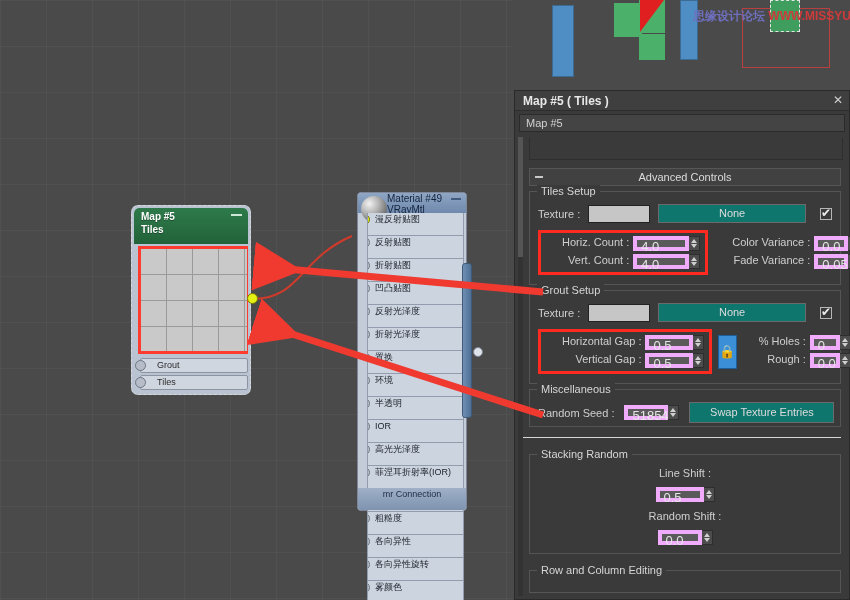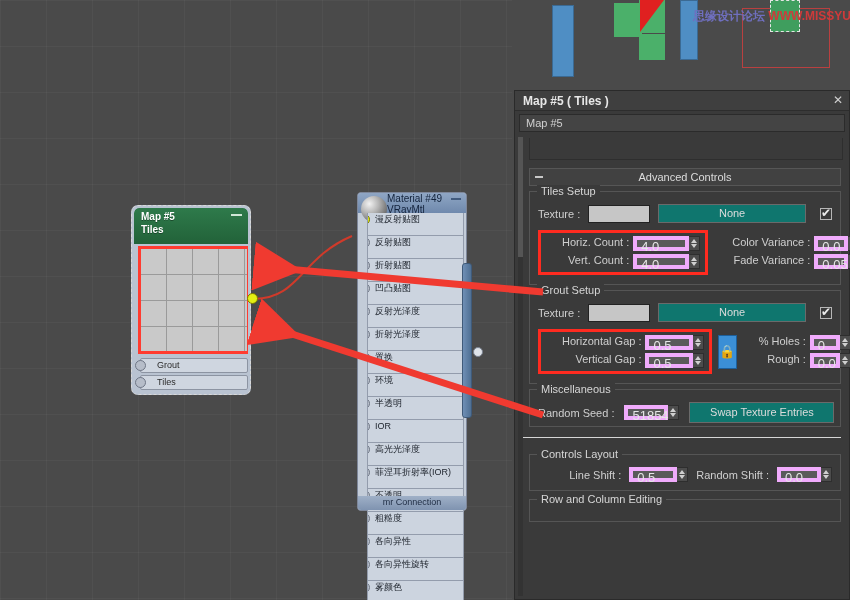--- a/index.html
+++ b/index.html
@@ -72,21 +72,21 @@
     border-radius:50%;
     background:radial-gradient(circle at 32% 30%, #f2f2f2 0%, #b9b9b9 35%, #6e6e6e 75%, #3d3d3d 100%); }
   #mat-minus{ position:absolute; right:5px; top:5px; width:10px; height:2px; background:#415a7d; }
   .mat-slot { position:relative; height:23px; margin:0 2px 0 9px;
     background:#ccd4df; border:1px solid #939cac; border-top:none;
     font-size:9px; color:#20262f; padding-left:7px; line-height:13px;
     white-space:nowrap; overflow:hidden; }
   .mat-slot .sdot { position:absolute; left:-9px; top:1px; width:11px; height:11px;
     border-radius:50%; background:#b9c0cb; border:1px solid #6f7786; }
   .mat-slot.active .sdot { background:#e4ef12; border-color:#7a7a00; }
-  #mat-foot { position:absolute; bottom:0; left:0; right:0; height:14px;
+  #mat-foot { position:absolute; bottom:0; left:0; right:0; height:22px;
     background:linear-gradient(to bottom,#9fb0c7,#7f93b0); color:#1d2b42;
     font-size:9px; text-align:center; line-height:13px; border-radius:0 0 3px 3px;}
   #mat-right-bar { position:absolute; left:462px; top:263px; width:10px; height:155px;
     background:linear-gradient(to right,#6f8fb5,#4f7094); border:1px solid #3f5a79;
     border-radius:3px; }
   #mat-right-dot { position:absolute; left:473px; top:347px; width:10px; height:10px;
     border-radius:50%; background:#dfe4ea; border:1px solid #7a8290; }
 
   
   #wire { position:absolute; left:0; top:0; width:512px; height:600px;
@@ -386,42 +386,42 @@
               <i class="dn"></i>
             </span>
         </span>
         <span class="none-btn" style="height:21px;line-height:19px;flex:0 0 145px;">Swap Texture Entries</span>
       </div>
     </div>
 
     <div id="panel-divider"></div>
 
     <div class="group" style="margin-top:16px;padding-bottom:8px;">
-      <div class="gtitle">Controls Layout</div>
-      <div style="display:flex;align-items:center;gap:8px;">
+      <div class="gtitle">Stacking Random</div>
+      <div style="display:flex;align-items:center;gap:8px;flex-direction:column;">
         <span class="spin-lbl" style="flex:1;">Line Shift :</span>
         <span class="spin">
           <span class="val" style="width:48px">0.5</span>
           <span class="arrows">
               <i class="up"></i>
               <i class="dn"></i>
             </span>
         </span>
         <span class="spin-lbl">Random Shift :</span>
         <span class="spin">
           <span class="val" style="width:44px">0.0</span>
           <span class="arrows">
               <i class="up"></i>
               <i class="dn"></i>
             </span>
         </span>
       </div>
     </div>
 
-    <div class="group" style="margin-top:8px;height:14px;">
+    <div class="group" style="margin-top:16px;height:14px;">
       <div class="gtitle">Row and Column Editing</div>
     </div>
   </div>
 
 </div>
 
 <svg class="arrow-svg">
   <defs>
     <marker id="ah" markerWidth="7" markerHeight="7" refX="5.5" refY="3.5" orient="auto">
       <polygon points="7,0 7,7 0,3.5" fill="#f03a30"></polygon>

